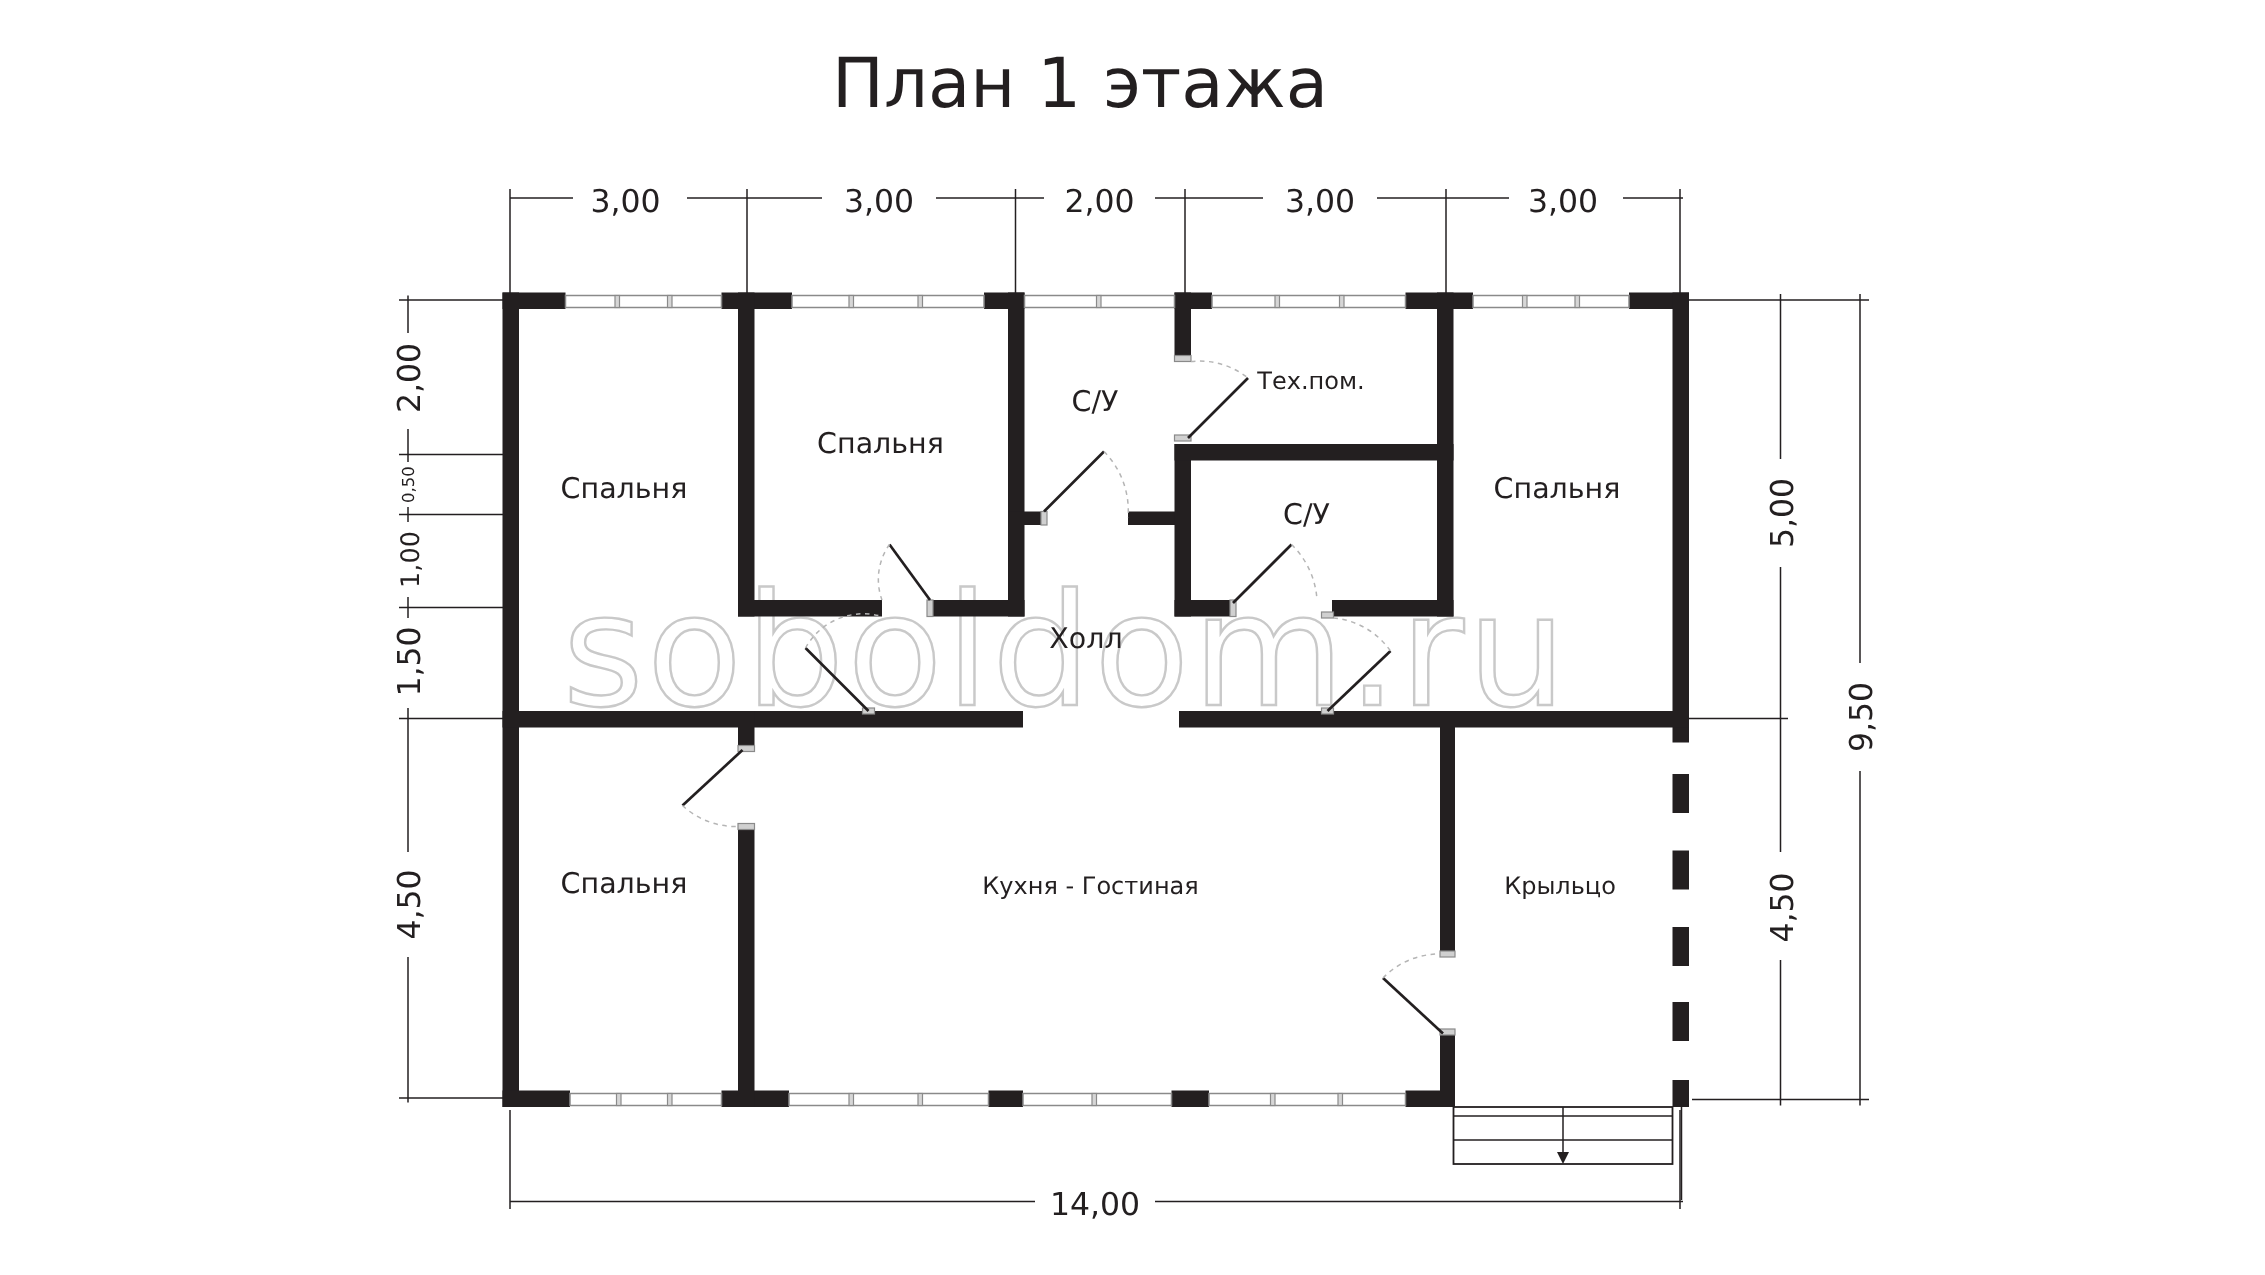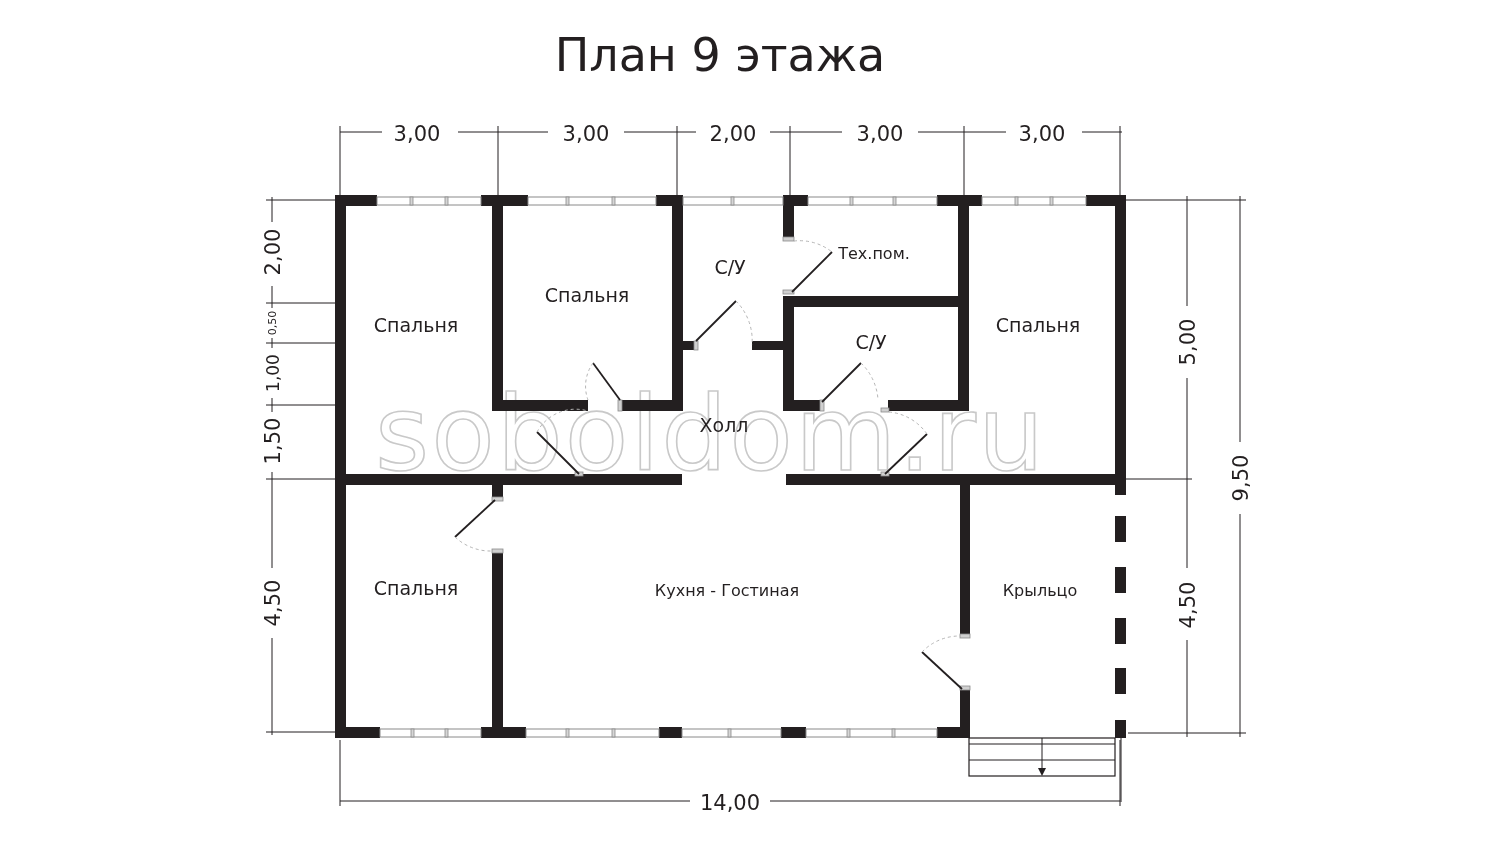--- a/index.html
+++ b/index.html
@@ -19,21 +19,21 @@
   .door-leaf { stroke: #231f20; stroke-width: 1.8; }
   .door-arc { stroke: #b5b5b5; stroke-width: 1; fill: none; stroke-dasharray: 3 3; }
   .door-jamb { fill: #d0d0d0; stroke: #8a8a8a; stroke-width: 0.8; }
   .watermark { font-family: "DejaVu Sans", "Liberation Sans", sans-serif; font-size: 104px;
                fill: none; stroke: #c9c9c9; stroke-width: 1.6; letter-spacing: 2px; }
   .stairs { fill: #ffffff; stroke: #231f20; stroke-width: 1.2; }
 </style>
 </head>
 <body>
 
-<div class="title">План 9 этажа</div>
+<div class="title">План 1 этажа</div>
 
 <svg width="1510" height="850" viewBox="0 0 1510 850">
 
   <text class="watermark" x="375" y="470">soboldom.ru</text>
 
   <g>
     <line class="dimline" x1="340" y1="132" x2="1122" y2="132"></line>
     <line class="dimline" x1="340" y1="126" x2="340" y2="200"></line>
     <line class="dimline" x1="498" y1="126" x2="498" y2="200"></line>
     <line class="dimline" x1="677" y1="126" x2="677" y2="200"></line>

